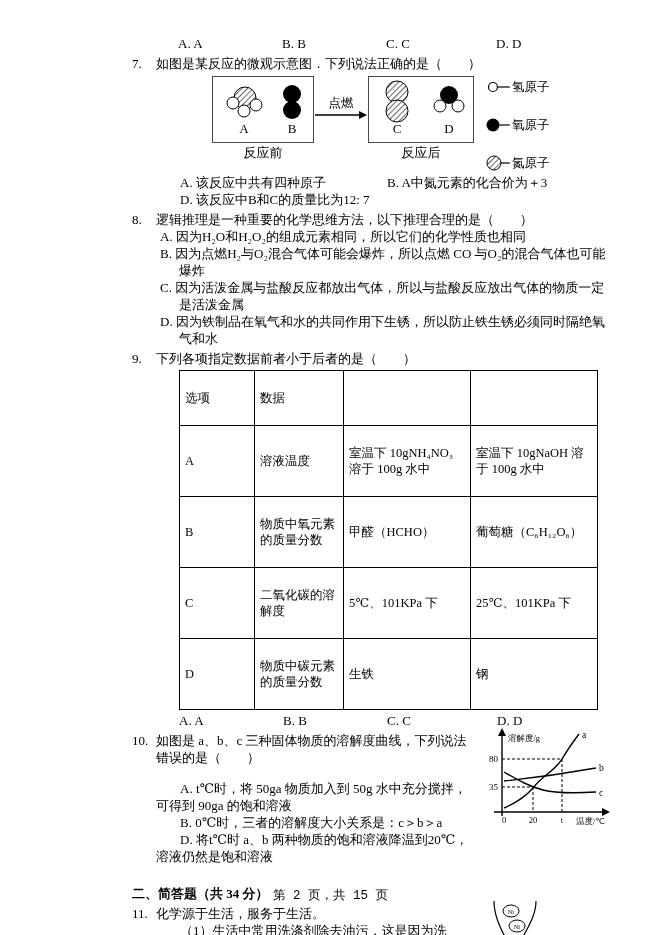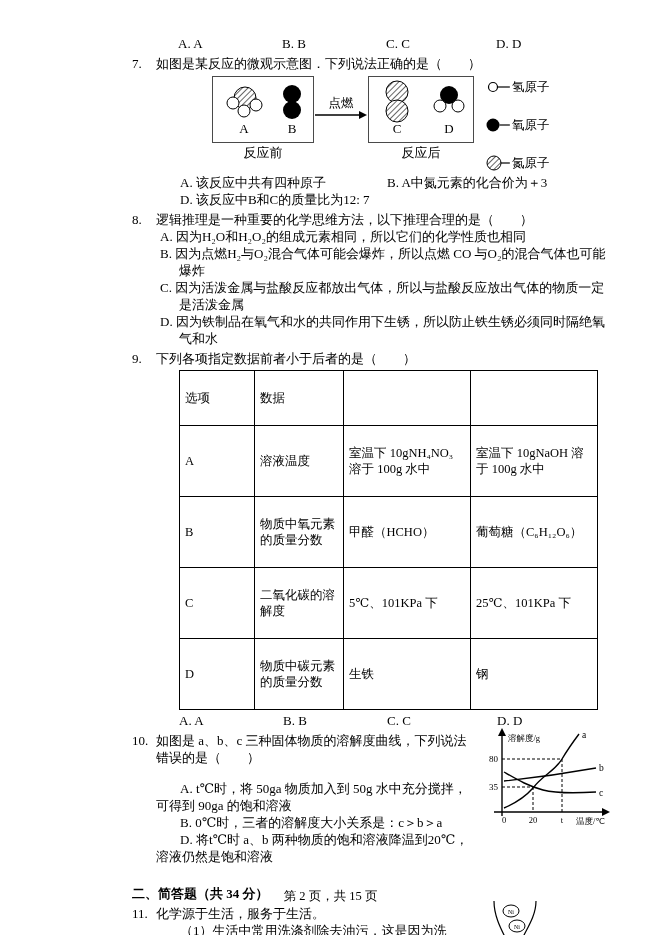--- a/index.html
+++ b/index.html
@@ -36,21 +36,21 @@
   table.q9t tr.hd td { height:26px; }
   table.q9t tr.bd td { height:40px; }
   
   .graphwrap { float:right; width:136px; margin:-4px -4px 4px 8px; }
   
   .beakerwrap { float:right; width:172px; margin:-6px -26px 2px 6px; }
   .blank { display:inline-block; width:42px; height:13px; border-bottom:1px solid #000; }
   .condline { display:inline-block; position:relative; width:24px; height:14px; border-bottom:1px solid #000; vertical-align:baseline; }
   .condline .cond { position:absolute; top:-9px; left:1px; font-size:7.5px; line-height:8px; white-space:nowrap; }
   .section { margin-top:20px; font-weight:bold; }
-  .footer { position:absolute; left:0; bottom:30px; width:100%; text-align:center; font-size:12.5px; }
+  .footer { position:absolute; left:0; bottom:30px; width:100%; text-align:center; font-size:12.5px;font-family:Liberation Mono, monospace; }
   svg text { font-family:"Liberation Serif","DejaVu Sans",serif; }
 </style>
 </head>
 <body>
 
 <svg width="0" height="0" style="position:absolute">
   <defs>
     <pattern id="hatch" width="4" height="4" patternUnits="userSpaceOnUse" patternTransform="rotate(45)">
       <rect width="4" height="4" fill="#ffffff"></rect>
       <line x1="0" y1="0" x2="0" y2="4" stroke="#000" stroke-width="1.2"></line>

